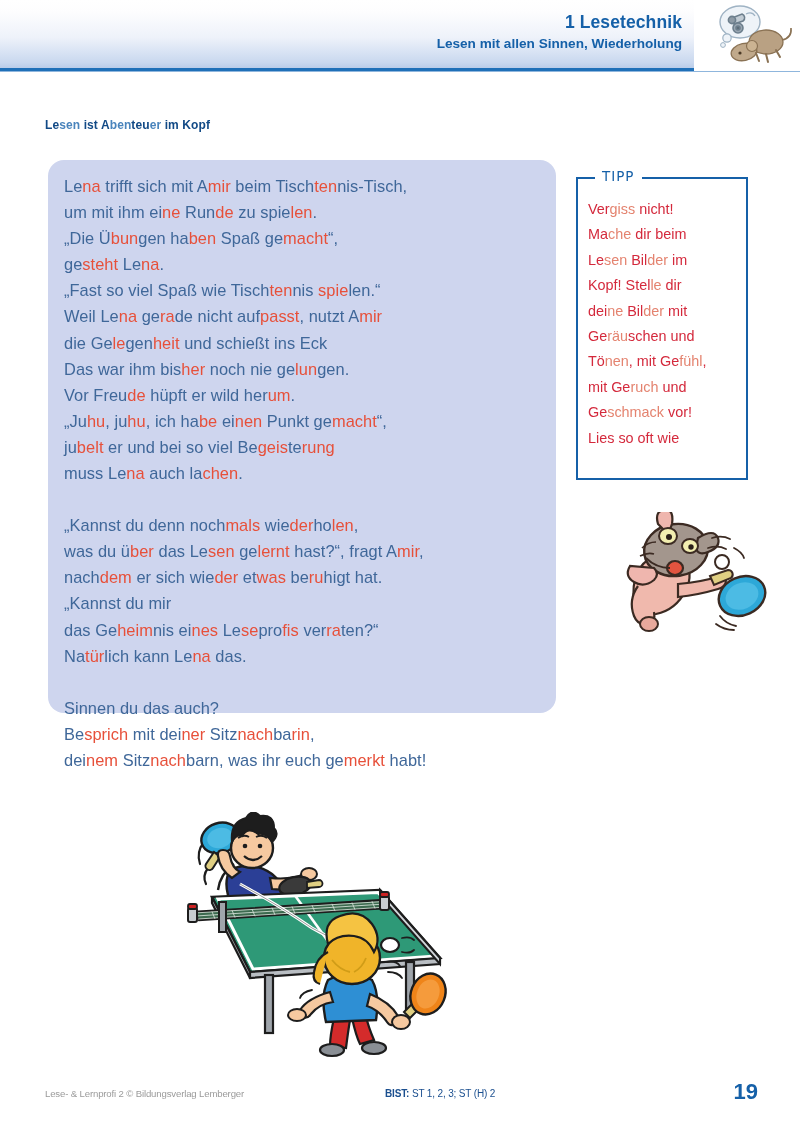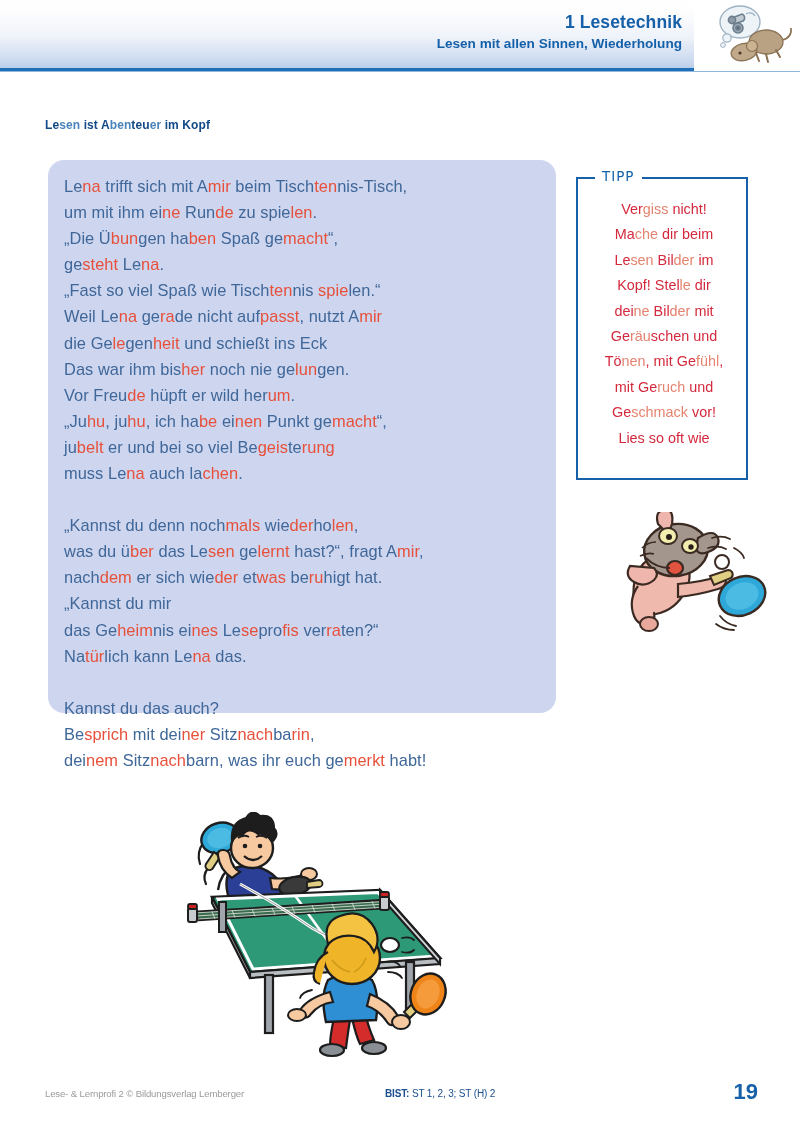--- a/index.html
+++ b/index.html
@@ -110,21 +110,20 @@
   
   #tipp-box {
     position: absolute;
     left: 576px;
     top: 177px;
     width: 172px;
     height: 303px;
     border: 2px solid #1560a8;
     box-sizing: border-box;
     background: #ffffff;
-    text-align: center;
   }
   #tipp-label {
     position: absolute;
     left: 595px;
     top: 167px;
     background: #ffffff;
     padding: 0 7px;
     font-size: 15px;
     color: #1560a8;
     font-family: "DejaVu Sans", sans-serif;
@@ -241,21 +240,21 @@
       <div class="story-line"><span class="b">ju</span><span class="r">belt</span><span class="b"> er und bei so viel Be</span><span class="r">geis</span><span class="b">te</span><span class="r">rung</span></div>
       <div class="story-line"><span class="b">muss Le</span><span class="r">na</span><span class="b"> auch la</span><span class="r">chen</span><span class="b">.</span></div>
       <div class="story-gap"></div>
       <div class="story-line"><span class="b">„Kannst du denn noch</span><span class="r">mals</span><span class="b"> wie</span><span class="r">der</span><span class="b">ho</span><span class="r">len</span><span class="b">,</span></div>
       <div class="story-line"><span class="b">was du ü</span><span class="r">ber</span><span class="b"> das Le</span><span class="r">sen</span><span class="b"> ge</span><span class="r">lernt</span><span class="b"> hast?“, fragt A</span><span class="r">mir</span><span class="b">,</span></div>
       <div class="story-line"><span class="b">nach</span><span class="r">dem</span><span class="b"> er sich wie</span><span class="r">der</span><span class="b"> et</span><span class="r">was</span><span class="b"> be</span><span class="r">ru</span><span class="b">higt hat.</span></div>
       <div class="story-line"><span class="b">„Kannst du mir</span></div>
       <div class="story-line"><span class="b">das Ge</span><span class="r">heim</span><span class="b">nis ei</span><span class="r">nes</span><span class="b"> Le</span><span class="r">se</span><span class="b">pro</span><span class="r">fis</span><span class="b"> ver</span><span class="r">ra</span><span class="b">ten?“</span></div>
       <div class="story-line"><span class="b">Na</span><span class="r">tür</span><span class="b">lich kann Le</span><span class="r">na</span><span class="b"> das.</span></div>
       <div class="story-gap"></div>
-      <div class="story-line"><span class="b">Kannst du das auch?</span></div>
+      <div class="story-line"><span class="b">Sinnen du das auch?</span></div>
       <div class="story-line"><span class="b">Be</span><span class="r">sprich</span><span class="b"> mit dei</span><span class="r">ner</span><span class="b"> Sitz</span><span class="r">nach</span><span class="b">ba</span><span class="r">rin</span><span class="b">,</span></div>
       <div class="story-line"><span class="b">dei</span><span class="r">nem</span><span class="b"> Sitz</span><span class="r">nach</span><span class="b">barn</span><span class="b">, was ihr euch ge</span><span class="r">merkt</span><span class="b"> habt!</span></div>
     </div>
 </div>
 
 <div id="tipp-box">
   <div id="tipp-text">
       <div class="tipp-line"><span class="p-d">Ver</span><span class="p-l">giss</span><span class="p-d"> nicht!</span></div>
       <div class="tipp-line"><span class="p-d">Ma</span><span class="p-l">che</span><span class="p-d"> dir beim</span></div>
       <div class="tipp-line"><span class="p-d">Le</span><span class="p-l">sen</span><span class="p-d"> Bil</span><span class="p-l">der</span><span class="p-d"> im</span></div>

